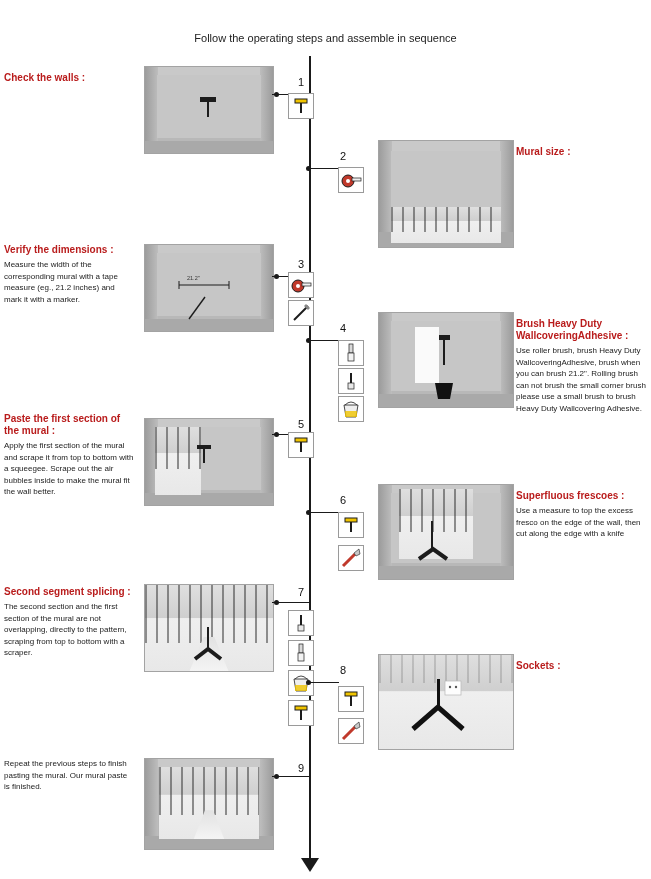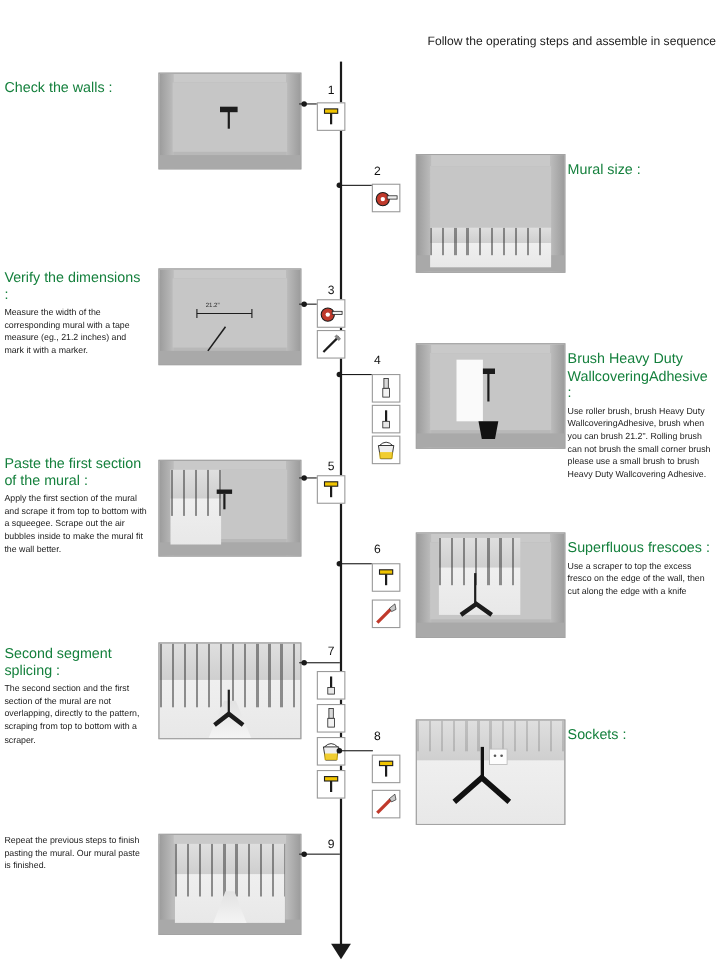--- a/index.html
+++ b/index.html
@@ -11,21 +11,21 @@
     position:relative;
     overflow:hidden;
   }
   #page{position:relative;width:651px;height:879px;}
 
   .title{
     position:absolute;top:2px;left:0;width:651px;text-align:center;
     font-size:27px;font-weight:700;letter-spacing:.2px;color:#000;
   }
   .subtitle{
-    position:absolute;top:32px;left:0;width:651px;text-align:right;
+    position:absolute;top:32px;left:0;width:651px;text-align:center;
     font-size:11px;color:#222;
   }
 
   
   .timeline{
     position:absolute;left:309px;top:56px;width:2px;height:806px;background:#1a1a1a;
   }
   .arrow-end{
     position:absolute;left:301px;top:858px;width:18px;height:16px;
   }
@@ -41,21 +41,21 @@
   }
   .dot{
     position:absolute;width:5px;height:5px;border-radius:50%;background:#1a1a1a;
   }
   .connector{
     position:absolute;height:1px;background:#1a1a1a;
   }
 
   
   .tbox{position:absolute;}
-  .tbox .head{font-size:13px;font-weight:400;color:#15803d;line-height:1.2;margin-bottom:3px;}
+  .tbox .head{font-size:10px;font-weight:700;color:#b91c1c;line-height:1.2;margin-bottom:3px;}
   .tbox .body{font-size:8px;color:#222;line-height:1.45;}
 
   
   .panel{
     position:absolute;background:#b6b6b6;border:1px solid #a3a3a3;overflow:hidden;
   }
   .room{position:absolute;inset:0;background:#b8b8b8;}
   .room .backwall{
     position:absolute;left:9%;top:9%;width:82%;height:74%;
     background:#c6c6c6;
@@ -308,21 +308,21 @@
     <div class="mural" style="left:20px;top:4px;width:74px;height:70px;">
       <div class="trees"></div>
     </div>
     <svg width="134" height="94" style="position:absolute;left:0;top:0;">
       <rect x="52" y="36" width="2" height="30" fill="#1c1c1c"></rect>
       <path d="M40 74 L54 64 L68 74" fill="none" stroke="#1c1c1c" stroke-width="4"></path>
     </svg>
   </div>
   <div class="tbox" style="left:516px;top:490px;width:130px;">
     <div class="head">Superfluous frescoes :</div>
-    <div class="body">Use a scraper to top the excess fresco on the edge of the wall, then cut along the edge with a knife</div>
+    <div class="body">Use a measure to top the excess fresco on the edge of the wall, then cut along the edge with a knife</div>
   </div>
 
   <div class="tbox" style="left:4px;top:586px;width:130px;">
     <div class="head">Second segment splicing :</div>
     <div class="body">The second section and the first section of the mural are not overlapping, directly to the pattern, scraping from top to bottom with a scraper.</div>
   </div>
   <div class="panel" style="left:144px;top:584px;width:128px;height:86px;">
     <div class="mural" style="left:0;top:0;width:128px;height:86px;">
       <div class="trees" style="height:68%"></div>
       <div class="path"></div>

